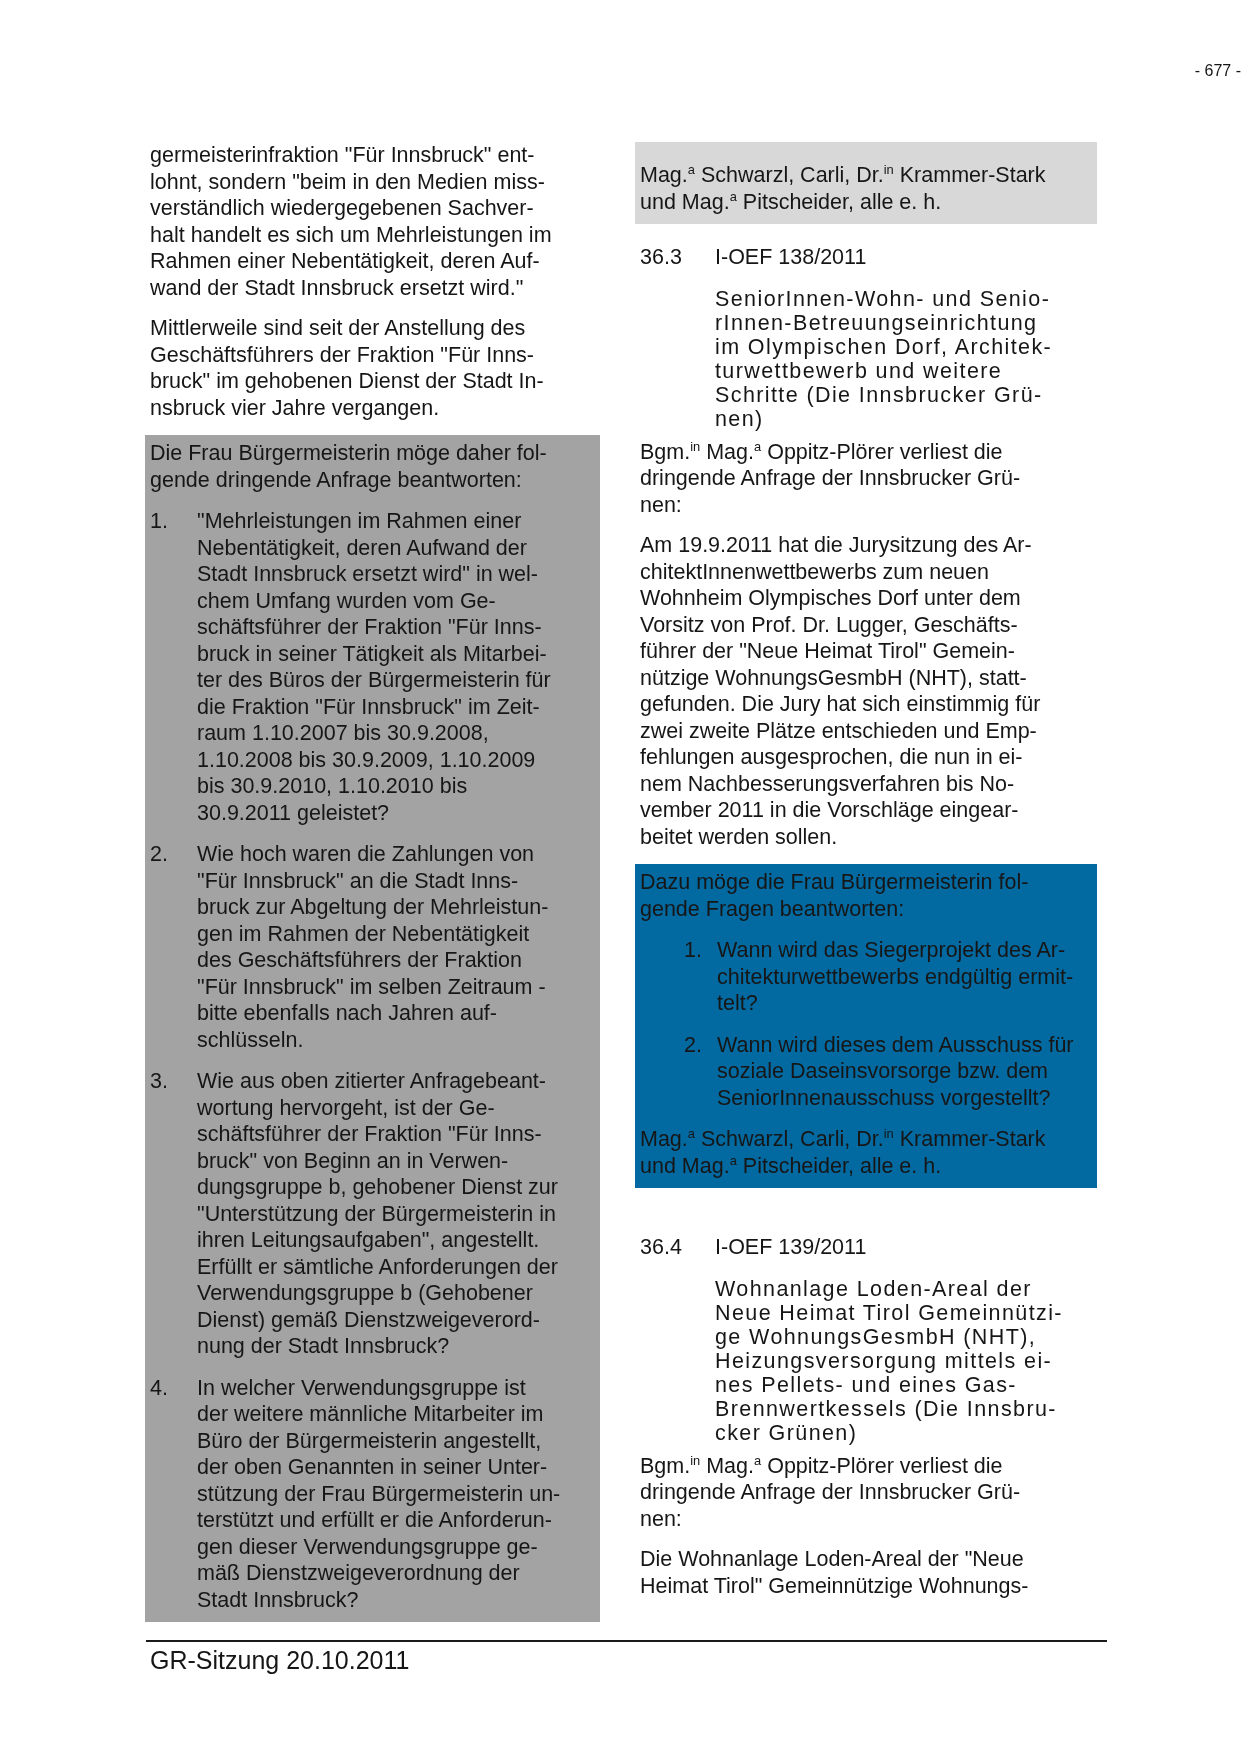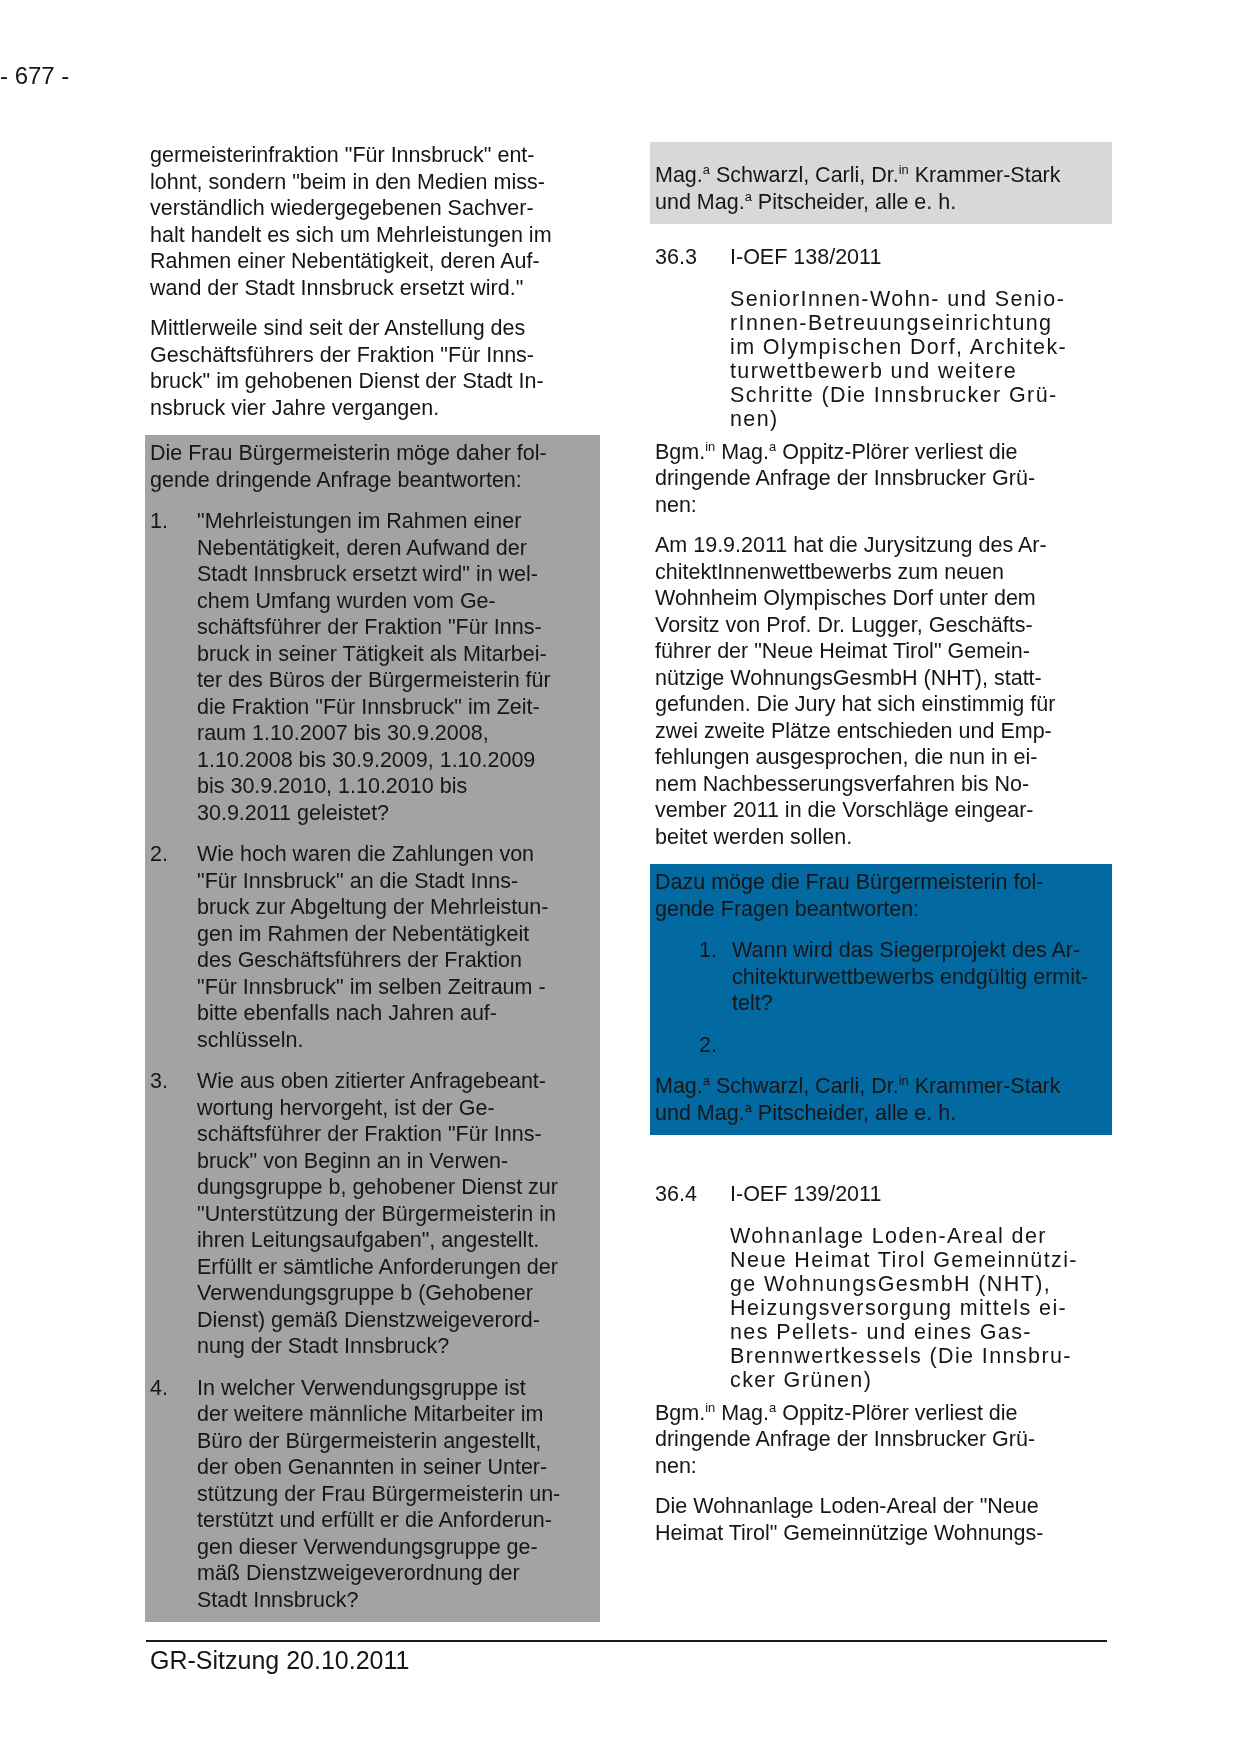--- a/index.html
+++ b/index.html
@@ -6,28 +6,28 @@
   body {
     width:1241px; height:1754px;
     background:#ffffff;
     color:#161616;
     font-family:"Liberation Sans","DejaVu Sans",sans-serif;
     position:relative;
     overflow:hidden;
   }
   .page-num {
     position:absolute; top:62px; left:0; right:0;
-    text-align:left; font-size:24px;
+    text-align:right; font-size:16px;
   }
   .col {
     position:absolute; top:142px;
     font-size:21.5px; line-height:26.5px;
   }
   .col-left  { left:150px; width:445px; }
-  .col-right { left:655px; width:452px; }
+  .col-right { left:640px; width:452px; }
   .para { margin:0 0 14px 0; white-space:pre; }
   .gray { background:#d8d8d8; margin:0 -5px 14px -5px; padding:5px 5px 9px 5px; }
   .gray .para { margin-bottom:0; }
   .qitem { display:flex; margin-top:15px; }
   .qnum  { width:47px; flex:none; }
   .qitem.r { margin-left:44px; }
   .qitem.r .qnum { width:33px; }
   .qtext { white-space:pre; flex:none; }
   .sig { margin:0; white-space:pre; }
   .gray .sig { margin-top:15px; }
@@ -160,20 +160,23 @@
 gende Fragen beantworten:</div>
 
     <div class="qitem r">
       <div class="qnum">1.</div>
       <div class="qtext">Wann wird das Siegerprojekt des Ar-
 chitekturwettbewerbs endgültig ermit-
 telt?</div>
     </div>
     <div class="qitem r">
       <div class="qnum">2.</div>
+      <div class="qtext">Wann wird dieses dem Ausschuss für
+soziale Daseinsvorsorge bzw. dem
+SeniorInnenausschuss vorgestellt?</div>
     </div>
 
     <div class="sig"><span>Mag.</span><sup>a</sup><span> Schwarzl, Carli, Dr.</span><sup>in</sup><span> Krammer-Stark
 und Mag.</span><sup>a</sup><span> Pitscheider, alle e. h.</span></div>
   </div>
 
   <div class="section-head">
     <div class="sec-num">36.4</div>
     <div class="sec-code">I-OEF 139/2011</div>
   </div>

